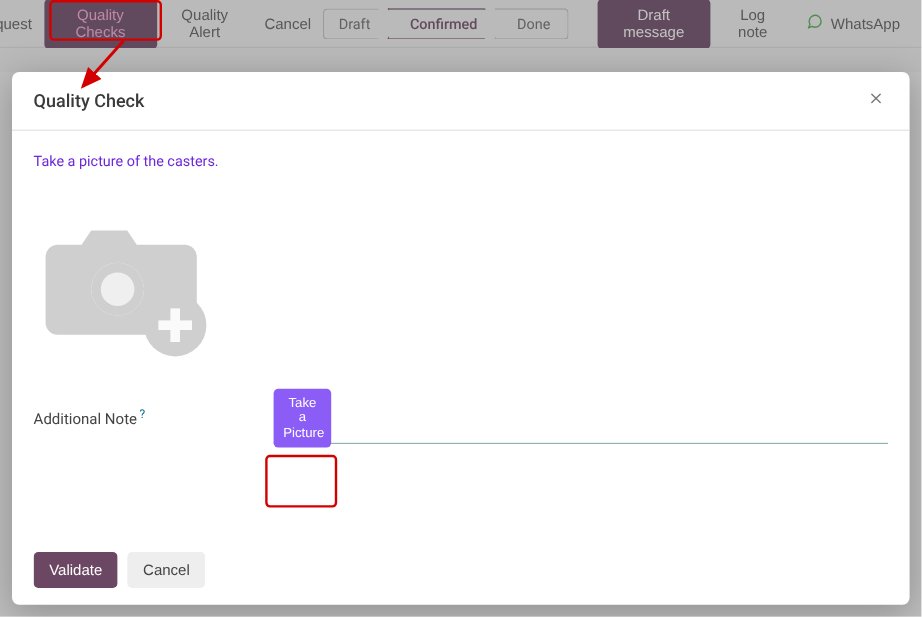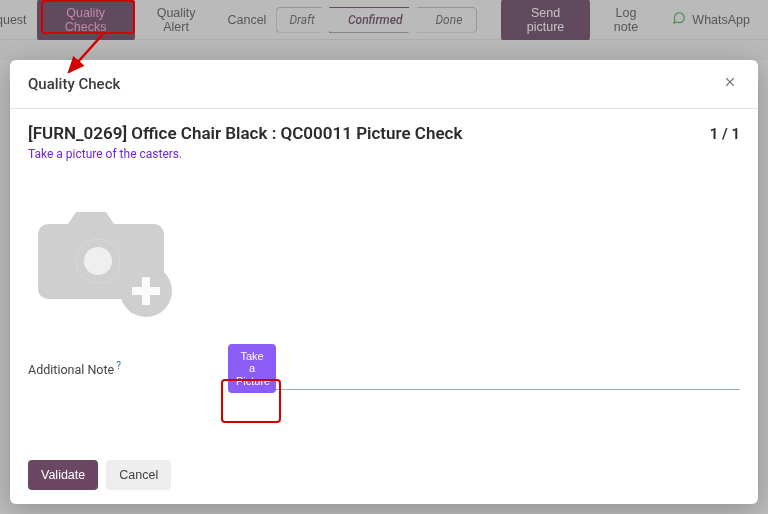--- a/index.html
+++ b/index.html
@@ -36,21 +36,20 @@
   .t-btn.primary {
     background: #6b4764;
     color: #f9a8d4;
   }
   .stages {
     display: inline-flex;
     margin-left: auto;
     margin-right: 12px;
     align-items: center;
     gap: 0;
-    font-style: italic;
   }
   .stage {
     position: relative;
     padding: 6px 14px 6px 18px;
     font-size: 12px;
     color: #6a6a6a;
     border: 1px solid #bbb;
     border-right: none;
     height: 26px;
     display: flex;
@@ -199,21 +198,21 @@
     <button class="t-btn primary">Quality Checks</button>
     <button class="t-btn">Quality Alert</button>
     <button class="t-btn">Cancel</button>
   </div>
   <div class="stages">
     <div class="stage first">Draft</div>
     <div class="stage active">Confirmed</div>
     <div class="stage last">Done</div>
   </div>
   <div class="t-right">
-    <button class="t-send">Send picture</button>
+    <button class="t-send">Draft message</button>
     <button class="t-plain">Log note</button>
     <button class="t-plain t-wa">
       <span>
         <svg width="14" height="14" viewBox="0 0 24 24" fill="none" stroke="#4caf50" stroke-width="2" stroke-linecap="round" stroke-linejoin="round">
             <path d="M21 11.5a8.38 8.38 0 0 1-8.5 8.5 8.5 8.5 0 0 1-4.26-1.14L3 21l2.14-5.24A8.5 8.5 0 1 1 21 11.5z"></path>
           </svg>
       </span>
       <span>WhatsApp</span>
     </button>
   </div>
@@ -228,24 +227,20 @@
     <button class="m-close">
       <span>
         <svg width="14" height="14" viewBox="0 0 24 24" fill="none" stroke="#777" stroke-width="2" stroke-linecap="round">
             <line x1="18" y1="6" x2="6" y2="18"></line>
             <line x1="6" y1="6" x2="18" y2="18"></line>
           </svg>
       </span>
     </button>
   </div>
   <div class="m-body">
-    <div class="m-h1-row">
-      <div class="m-h1">[FURN_0269] Office Chair Black : QC00011 Picture Check</div>
-      <div class="m-counter">1 / 1</div>
-    </div>
     <div class="m-sub">Take a picture of the casters.</div>
 
     <div class="img-placeholder">
       <svg width="155" height="135" viewBox="0 0 155 135">
         <g fill="#cfcfcf">
           <path d="M20 35 h20 l8 -12 h30 l8 12 h40 a10 10 0 0 1 10 10 v55 a10 10 0 0 1 -10 10 h-106 a10 10 0 0 1 -10 -10 v-55 a10 10 0 0 1 10 -10 z"></path>
           <circle cx="70" cy="72" r="22" fill="#f9f9f9"></circle>
           <circle cx="70" cy="72" r="22" fill="#cfcfcf"></circle>
           <circle cx="70" cy="72" r="14" fill="#efefef"></circle>
         </g>

